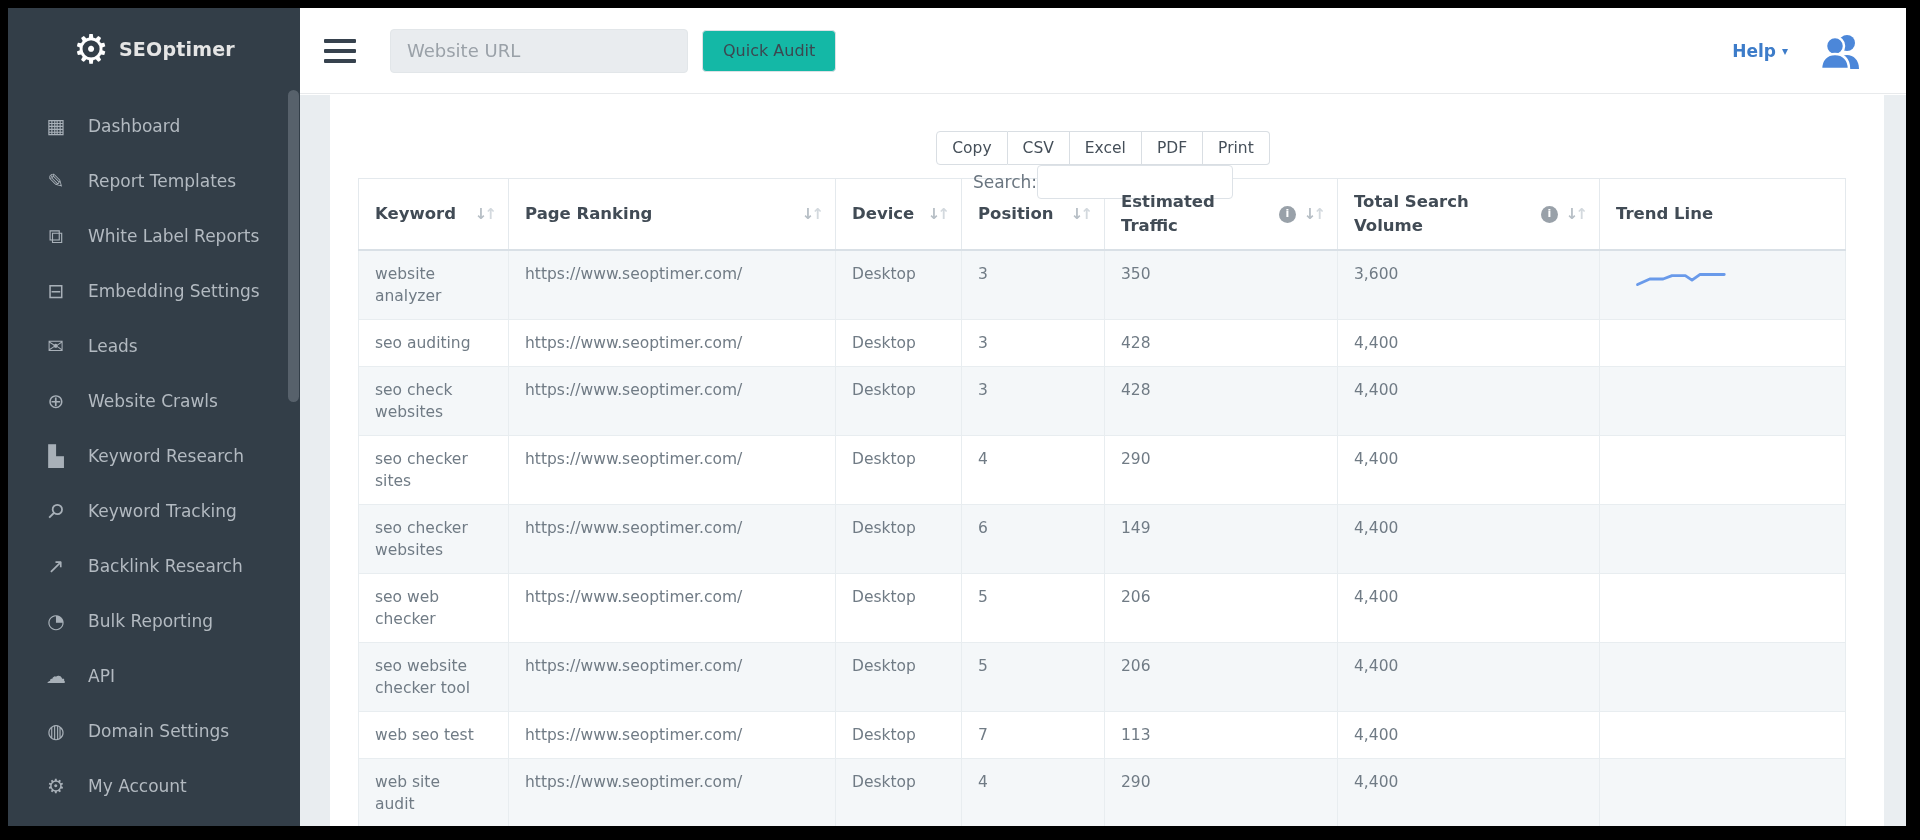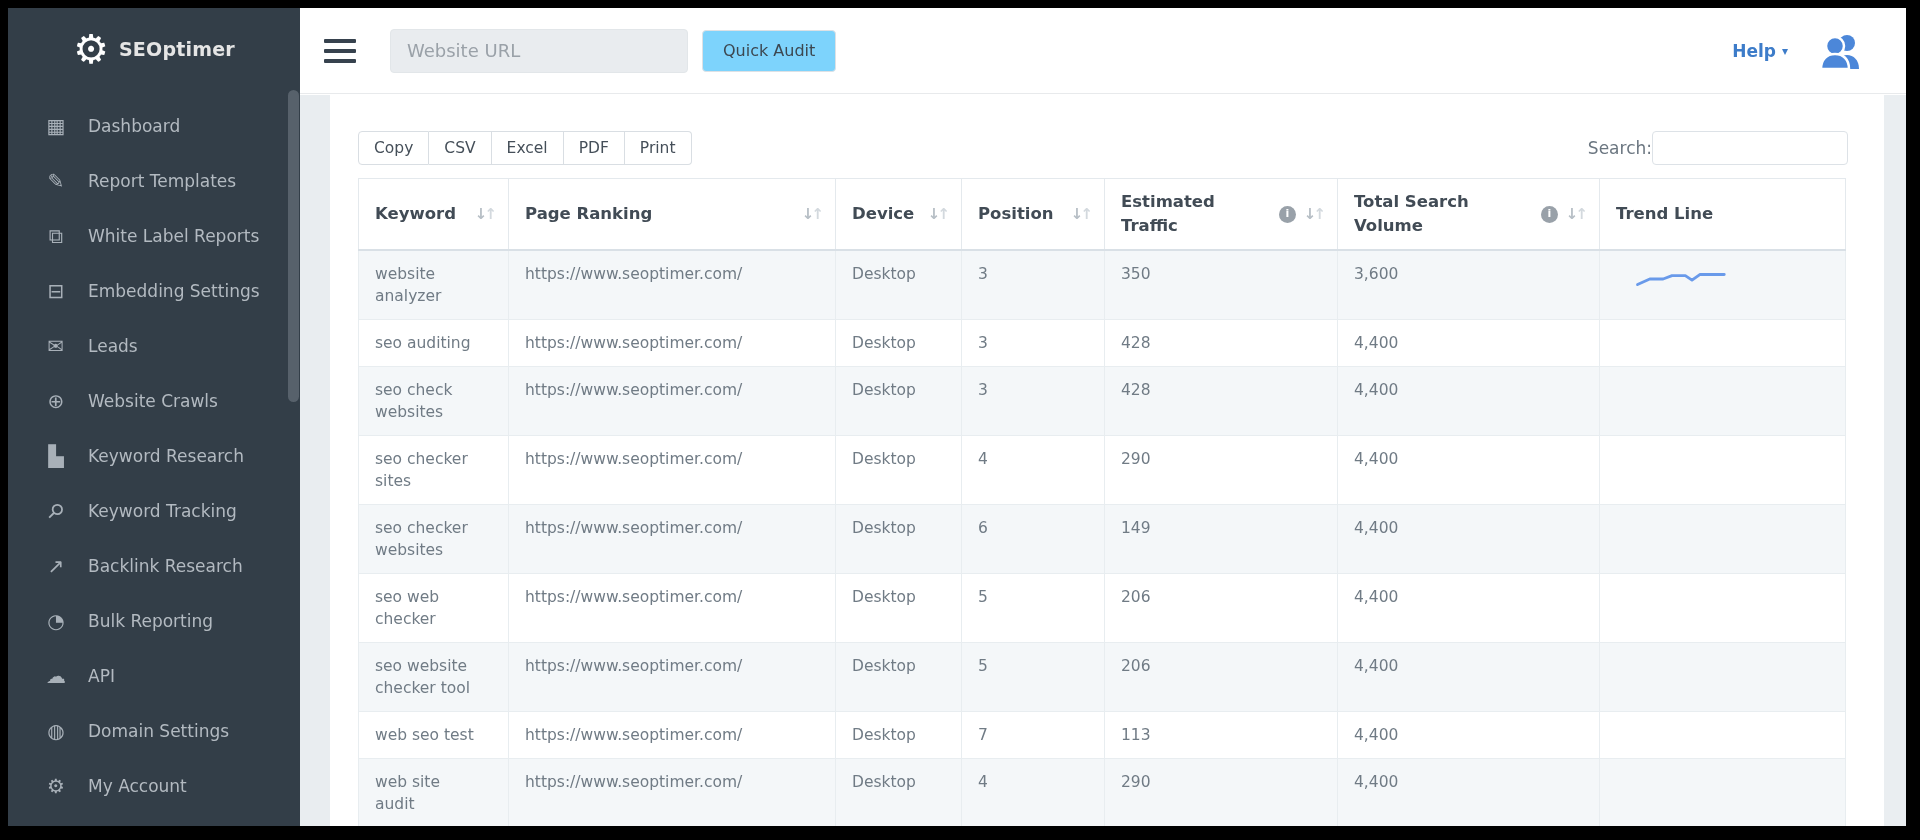--- a/index.html
+++ b/index.html
@@ -29,38 +29,38 @@
   .topbar { position:absolute; left:292px; right:0; top:0; height:86px;
     background:#fff; border-bottom:1px solid #e8eaec;
     display:flex; align-items:center;justify-content:space-between; }
   .hamburger { margin-left:24px; width:32px; height:24px; display:flex;
     flex-direction:column; justify-content:space-between; cursor:pointer; }
   .hamburger span { display:block; height:4px; background:#37424e; border-radius:1px; }
   .url-input { margin-left:34px; width:298px; height:44px; background:#e9ecef;
     border:1px solid #e2e6e9; border-radius:4px; padding:0 16px; font-size:18px;
     color:#444; font-family:inherit; }
   .url-input::placeholder { color:#9aa1a8; }
-  .quick-audit { margin-left:14px; height:42px; padding:0 20px; background:#7dd3fc;
+  .quick-audit { margin-left:14px; height:42px; padding:0 20px; background:#14b8a6;
     border:1px solid #dde1e5; border-radius:4px; font-size:16px; color:#3c4750;
     font-family:inherit; cursor:pointer; }
   .topbar-right { margin-left:auto; display:flex; align-items:center; gap:30px;
     padding-right:44px; }
   .help { color:#3d7cc9; font-weight:bold; font-size:17px; cursor:pointer;
     display:flex; align-items:center; gap:6px; }
   .help .caret { font-size:12px; }
   .users-icon { width:44px; height:36px; cursor:pointer; }
 
   
   .content { position:absolute; left:292px; top:87px; right:0; bottom:0; background:#fff; }
   .gutter-left { position:absolute; left:0; top:0; bottom:0; width:30px; background:#e9edf0; }
   .gutter-right { position:absolute; right:0; top:0; bottom:0; width:22px; background:#eaeef1; }
   .page { position:absolute; left:30px; right:22px; top:0; bottom:0;
     padding:36px 36px 0 28px; overflow:hidden; background:#fff; }
 
-  .toolbar { display:flex; align-items:center; justify-content:space-between; height:34px; }
+  .toolbar { display:flex; align-items:center; justify-content:space-between; height:34px;flex-direction:column; }
   .export-group { display:flex; }
   .export-btn { height:34px; padding:0 15px; background:#fff; border:1px solid #d9dee3;
     border-left-width:0; font-size:15.5px; color:#454f59; font-family:inherit; cursor:pointer; }
   .export-btn:first-child { border-left-width:1px; border-radius:4px 0 0 4px; }
   .export-btn:last-child { border-radius:0 4px 4px 0; }
   .search-wrap { display:flex; align-items:center; }
   .search-label { font-size:17px; color:#6b7680; }
   .search-input { width:196px; height:34px; border:1px solid #dde2e7; border-radius:4px;
     padding:0 10px; font-size:15px; font-family:inherit; color:#444; }
 

